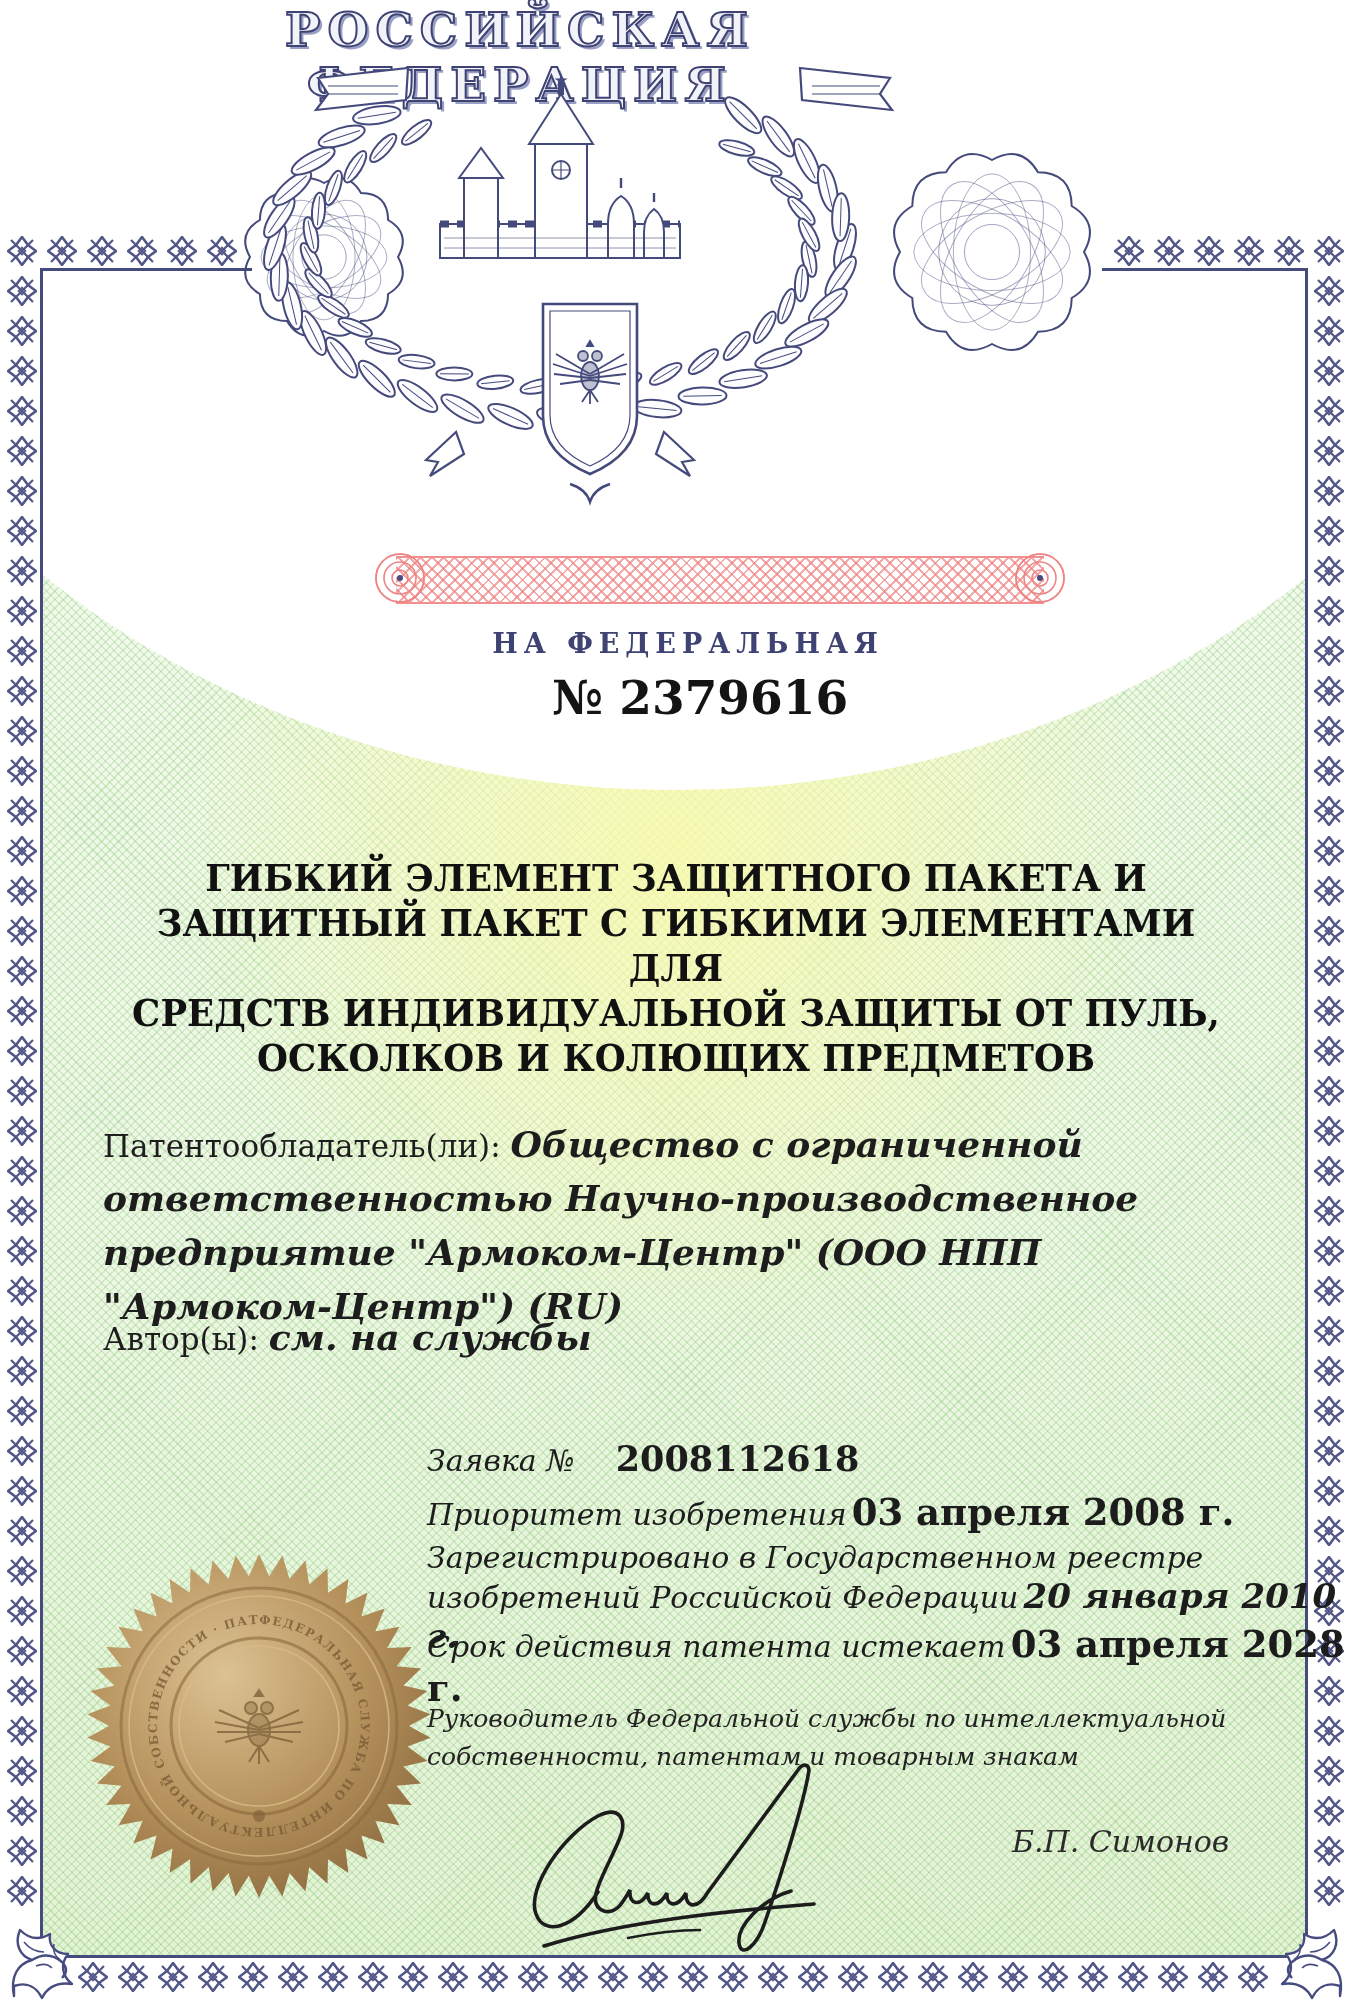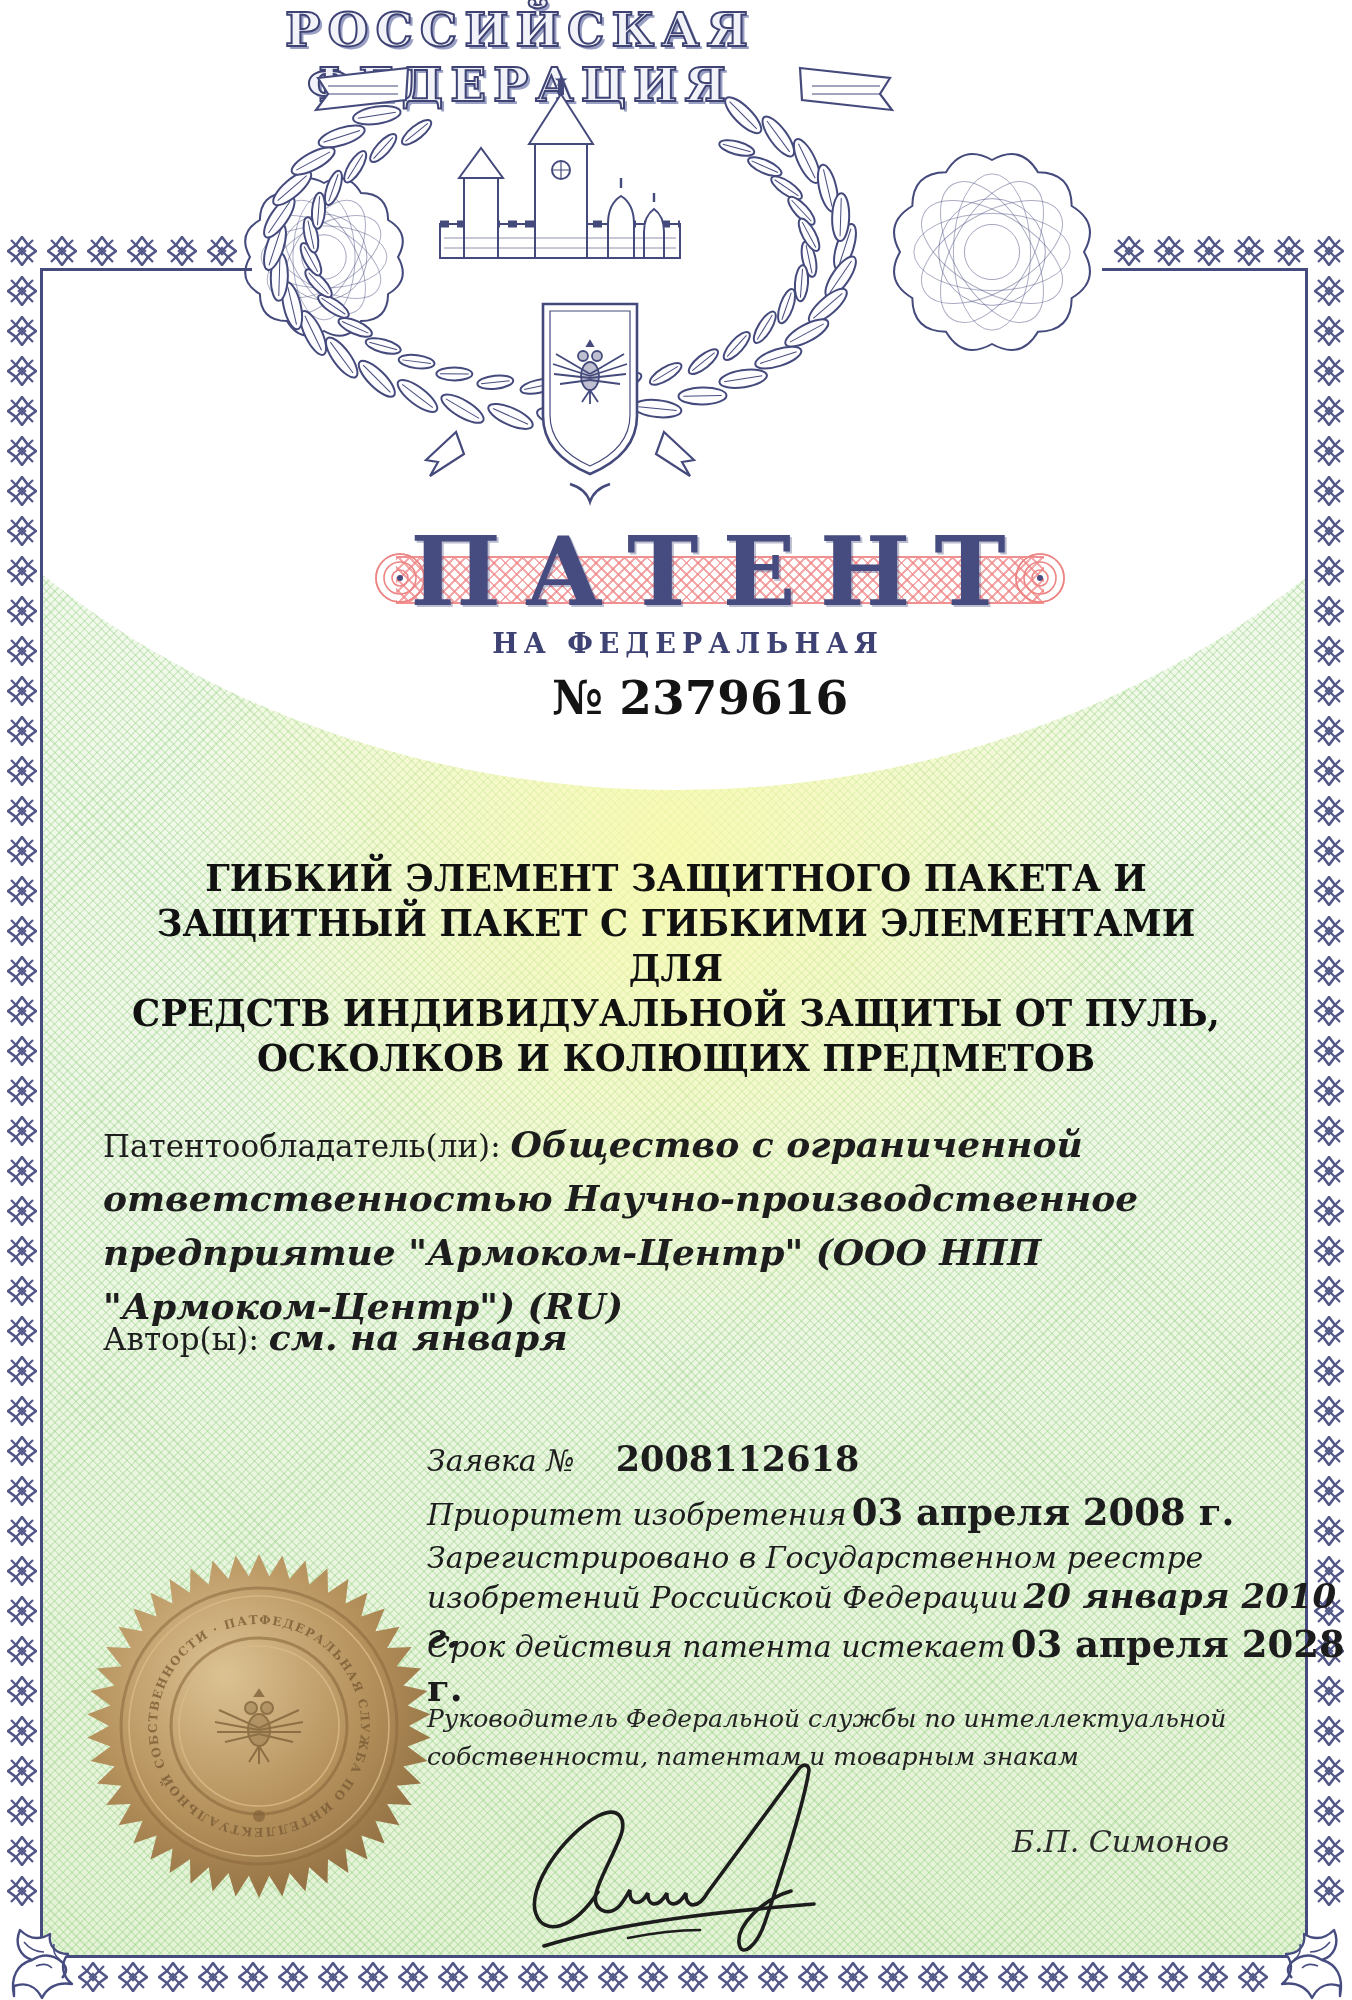--- a/index.html
+++ b/index.html
@@ -691,39 +691,38 @@
     <svg class="rosette" style="right:-24px" viewBox="0 0 56 56">
       <g fill="none" stroke="#ee8585" stroke-width="1.6">
         <circle cx="28" cy="28" r="24"></circle>
           <circle cx="28" cy="28" r="16"></circle>
           <circle cx="28" cy="28" r="8"></circle>
         <path d="M28,4 a12,12 0 0,1 0,48 a12,12 0 0,1 0,-48" transform="rotate(45 28 28)"></path>
       </g>
         <circle cx="28" cy="28" r="3" fill="#474c80"></circle>
     </svg>
   </div>
-  <div class="patent-word">ПАТЕНТ</div>
   <div class="patent-type">НА ФЕДЕРАЛЬНАЯ</div>
   <div class="patent-number">№ 2379616</div>
 
   <div class="inv-title">
     <div>ГИБКИЙ ЭЛЕМЕНТ ЗАЩИТНОГО ПАКЕТА И</div>
     <div>ЗАЩИТНЫЙ ПАКЕТ С ГИБКИМИ ЭЛЕМЕНТАМИ ДЛЯ</div>
     <div>СРЕДСТВ ИНДИВИДУАЛЬНОЙ ЗАЩИТЫ ОТ ПУЛЬ,</div>
     <div>ОСКОЛКОВ И КОЛЮЩИХ ПРЕДМЕТОВ</div>
   </div>
 
   <div class="holder">
     <span>Патентообладатель(ли):</span>
     <span class="val">Общество с ограниченной ответственностью Научно-производственное предприятие "Армоком-Центр" (ООО НПП "Армоком-Центр") (RU)</span>
   </div>
 
   <div class="authors">
     <span>Автор(ы):</span>
-    <span class="val">см. на января</span>
+    <span class="val">см. на службы</span>
   </div>
 
   <div class="details" style="top:1438px">
     <span class="lab">Заявка №</span>
     <span class="num">2008112618</span>
   </div>
   <div class="details" style="top:1490px">
     <span class="lab">Приоритет изобретения</span>
     <span class="dt">03 апреля 2008 г.</span>
   </div>

